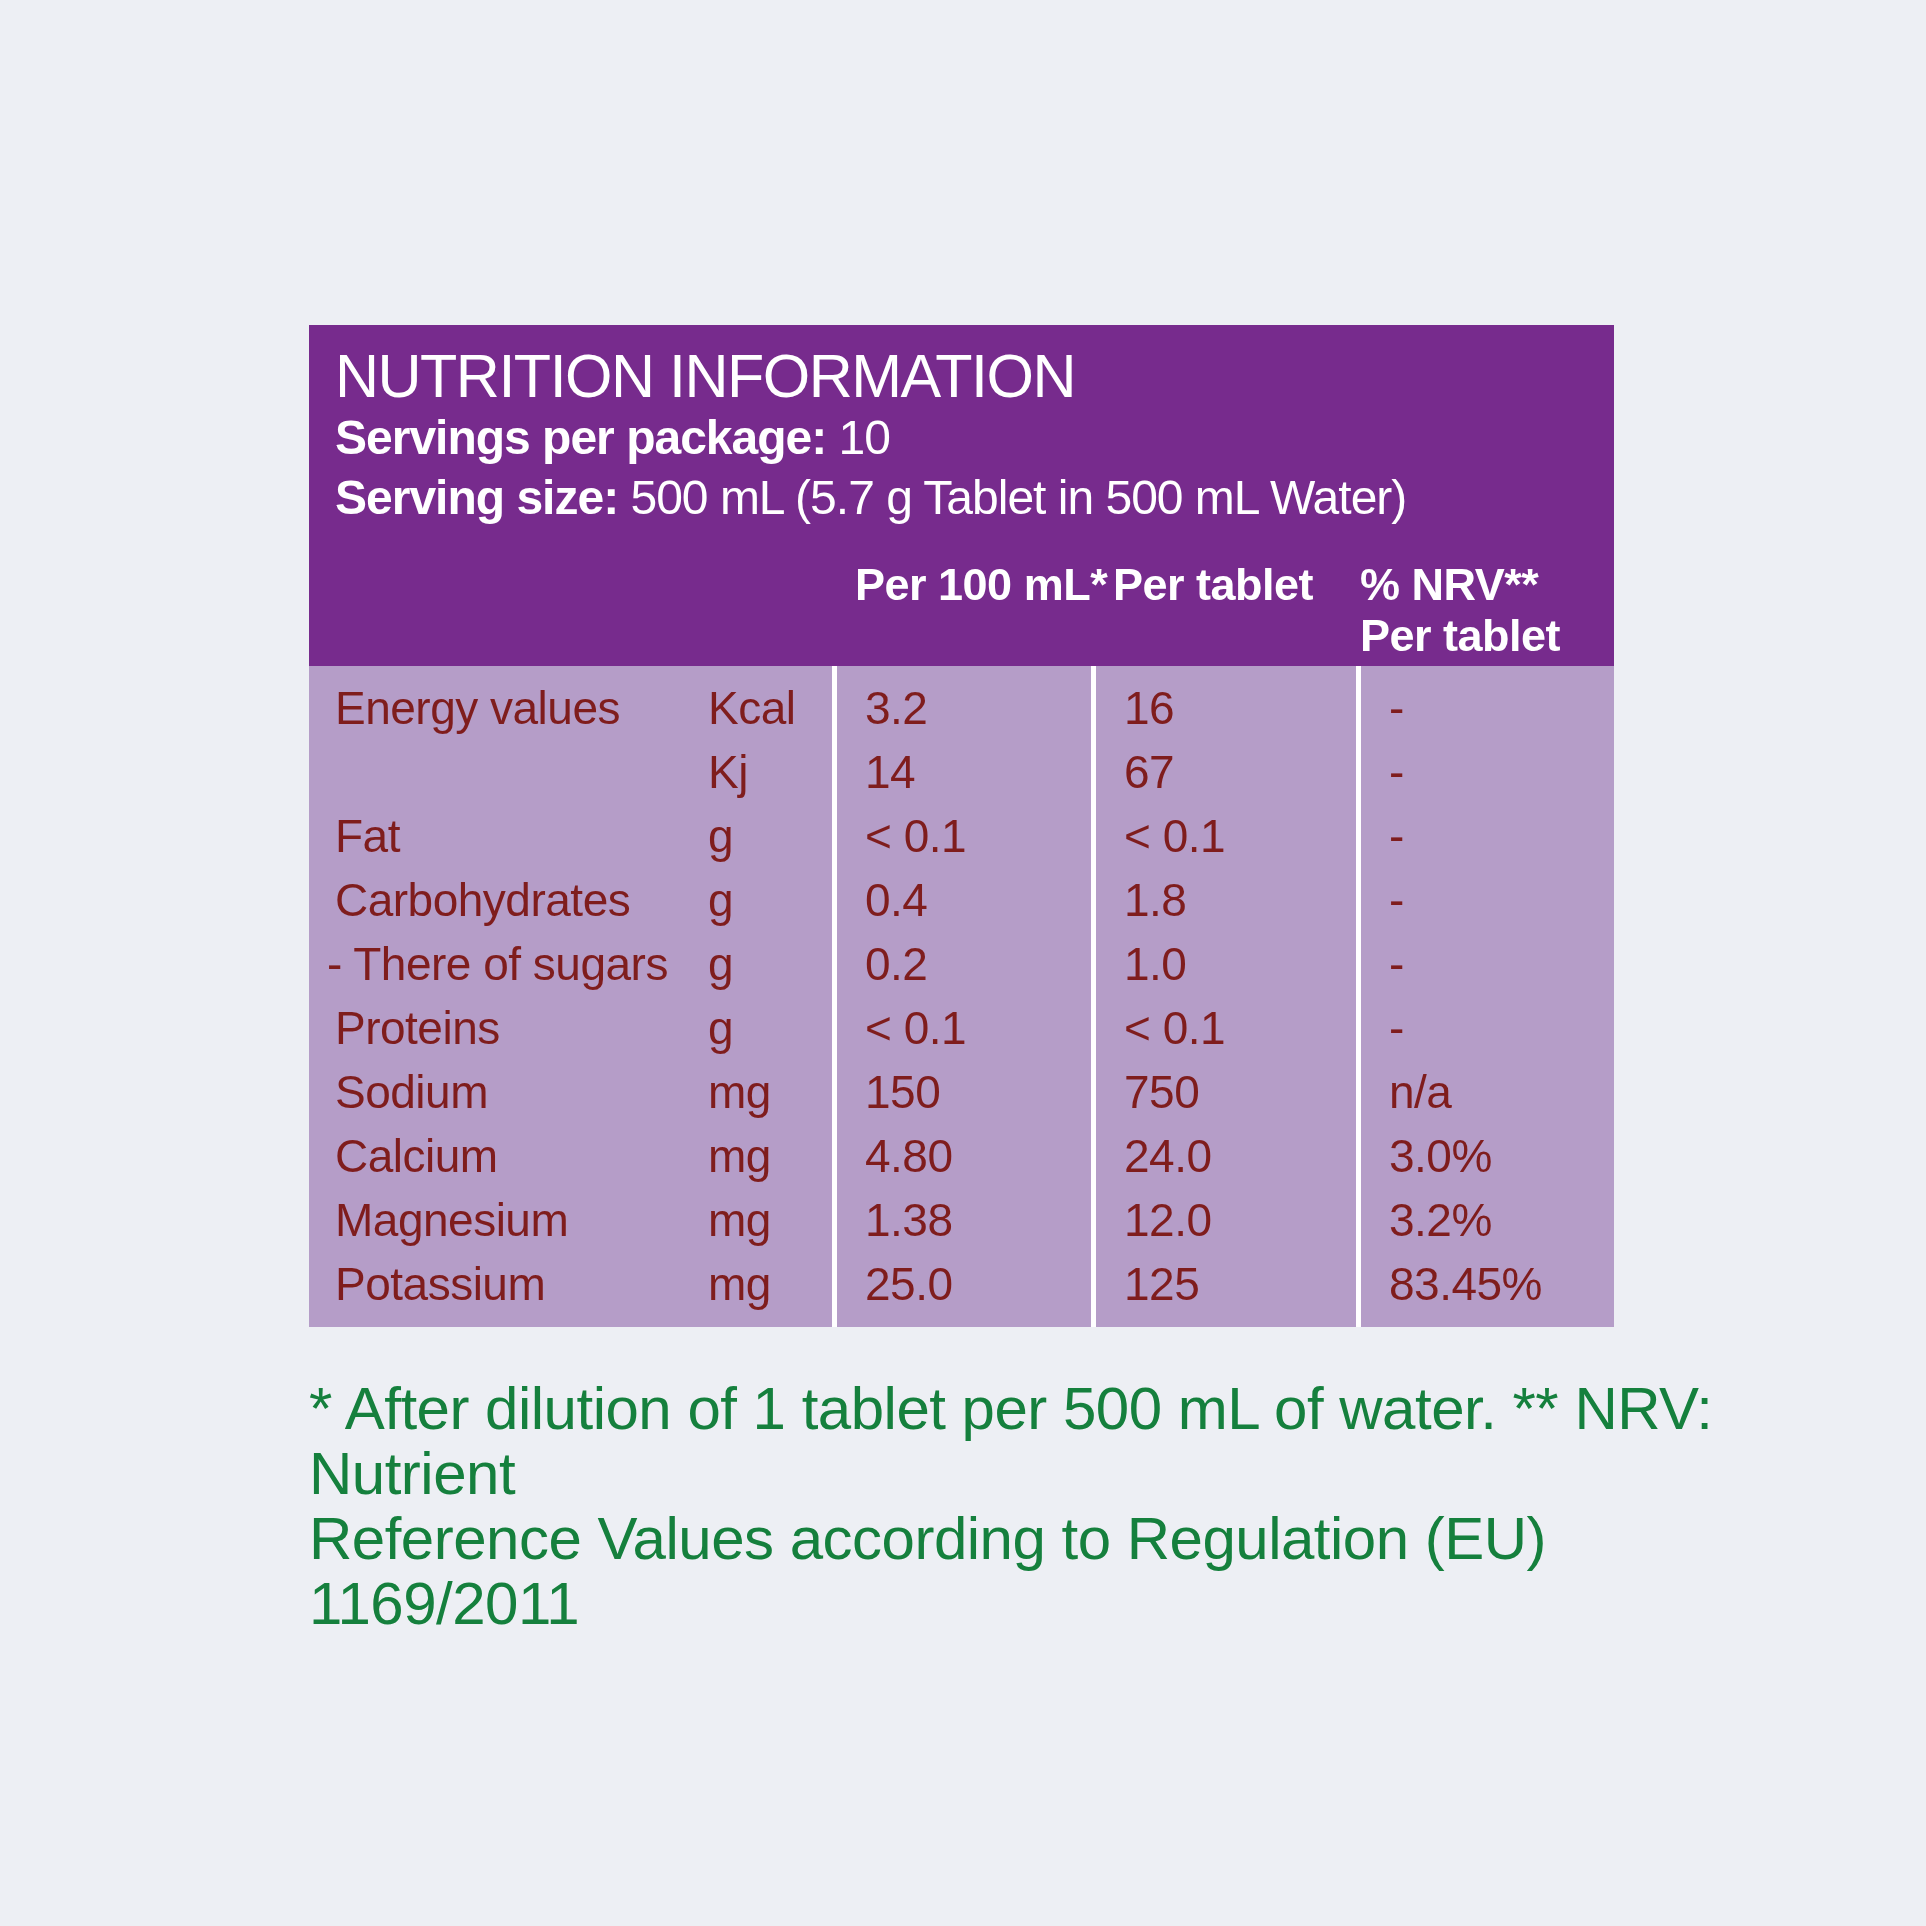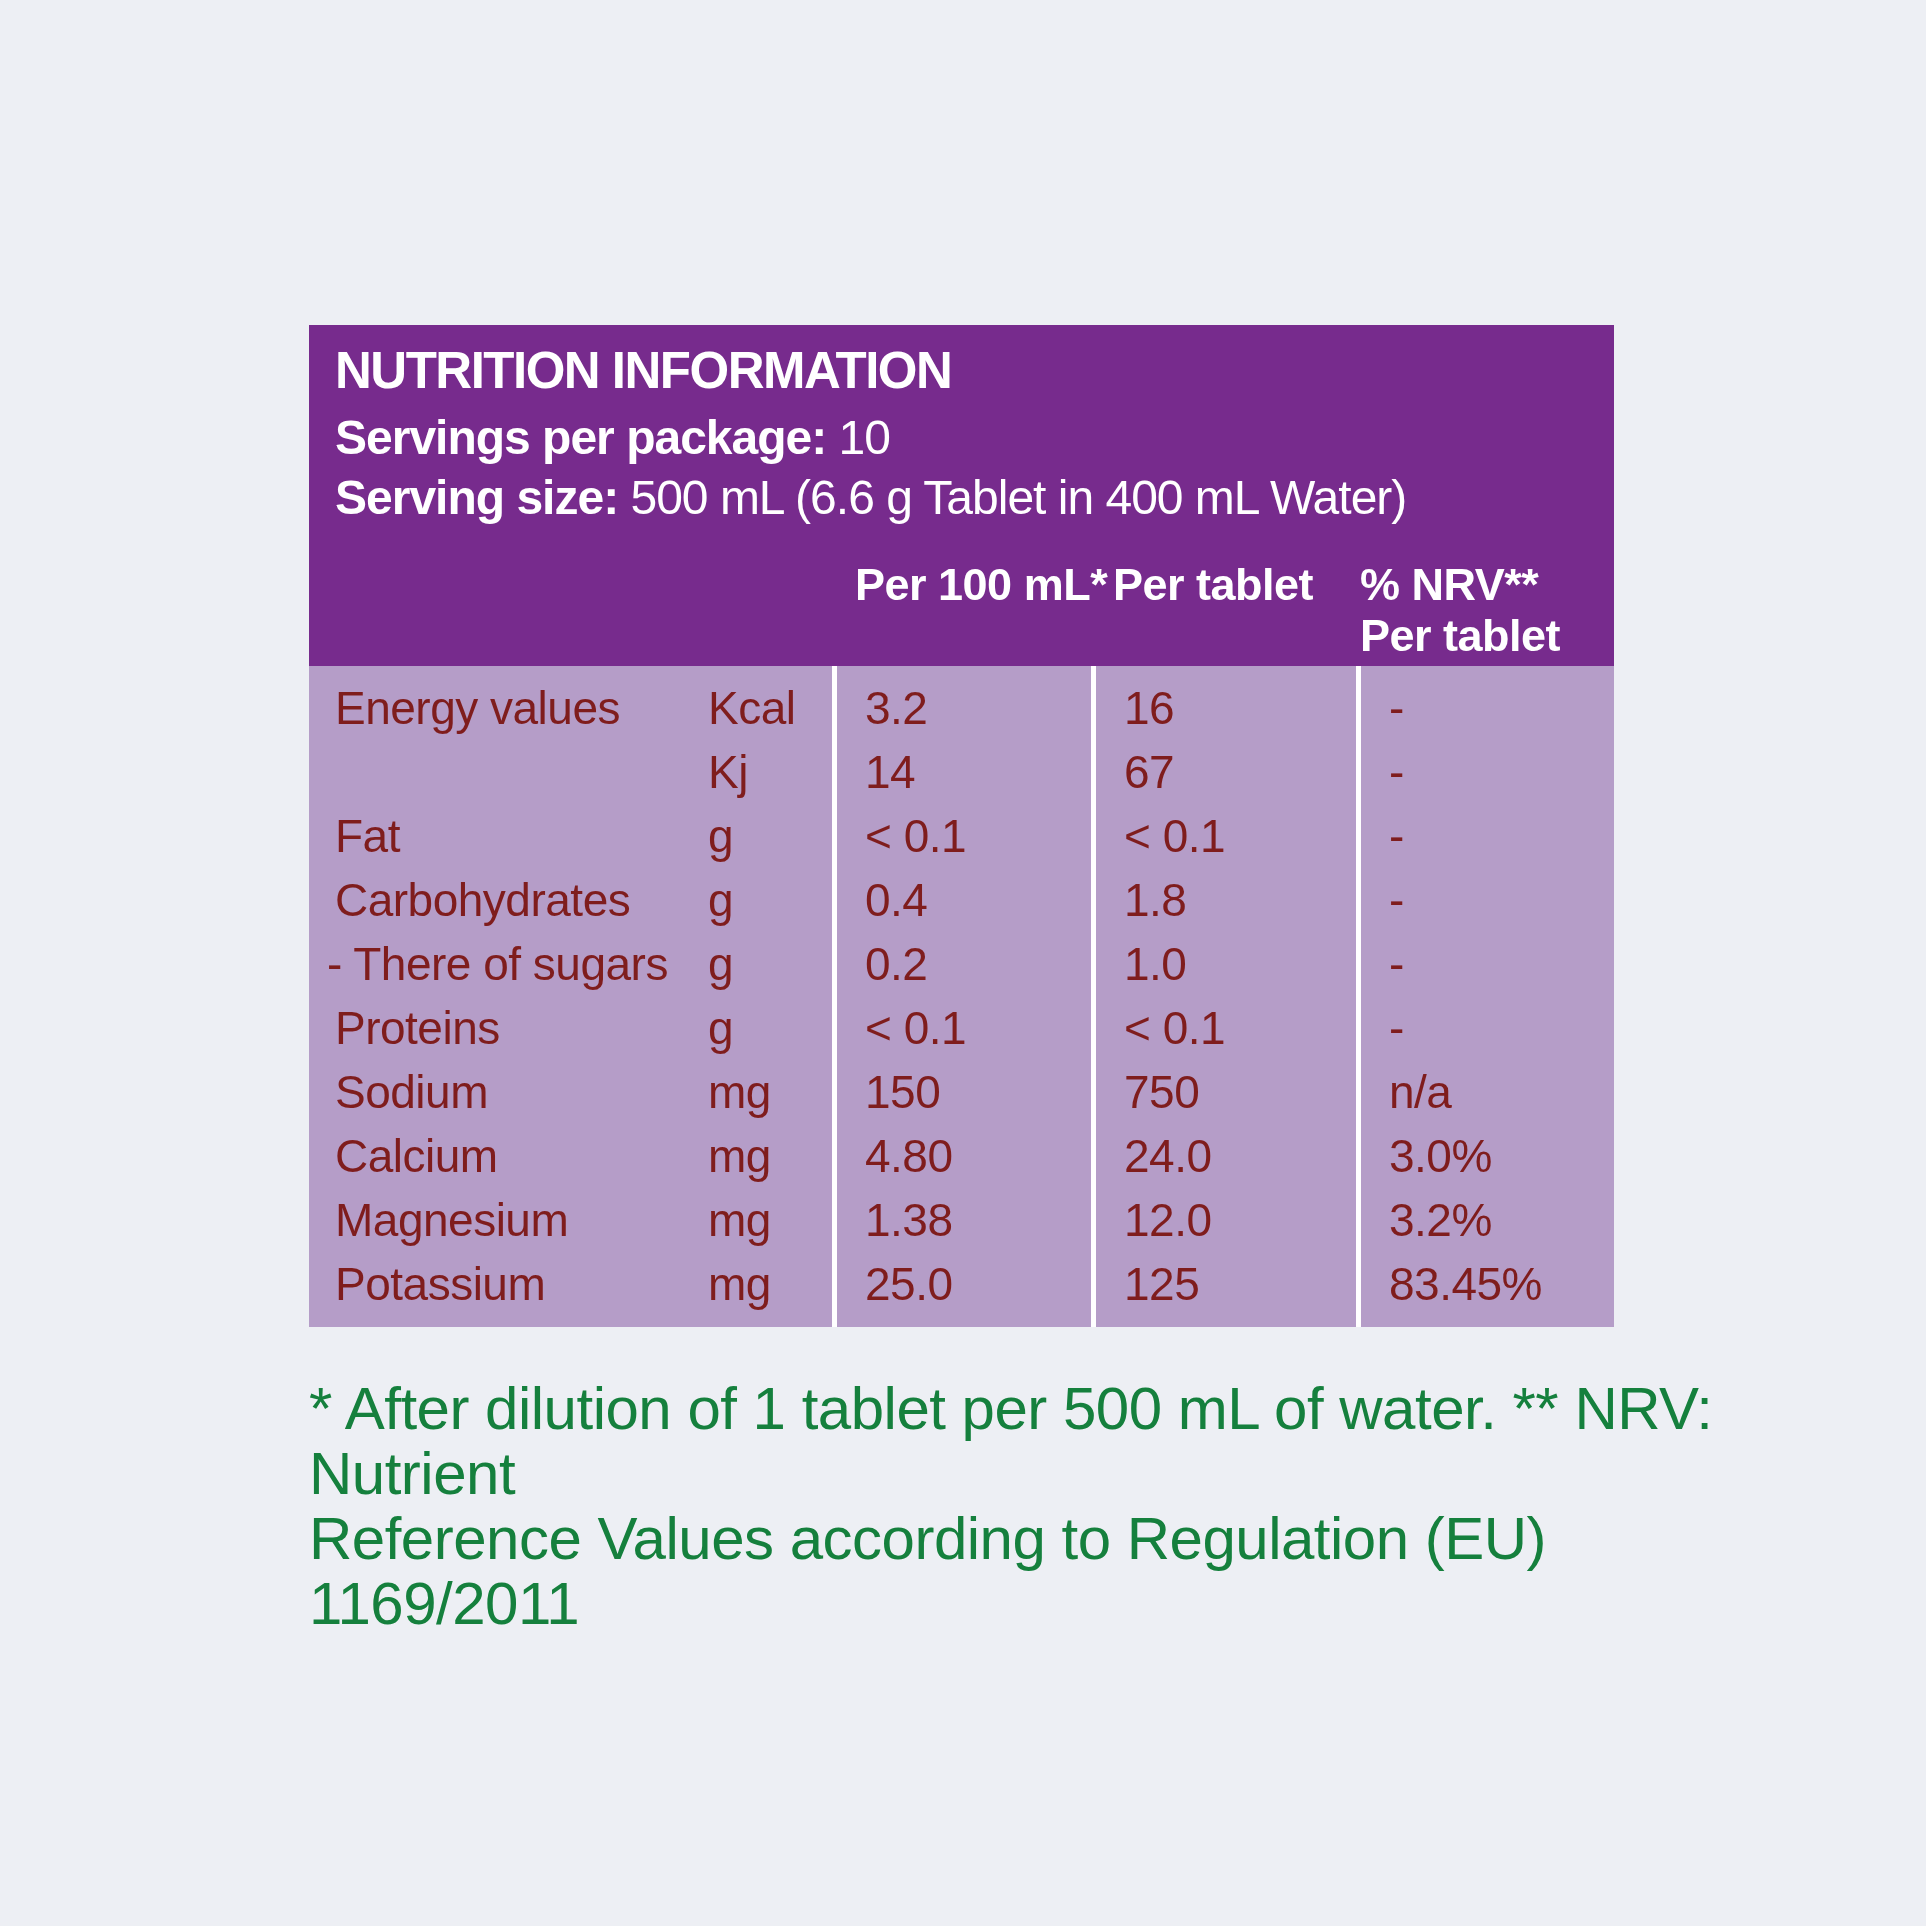--- a/index.html
+++ b/index.html
@@ -27,22 +27,22 @@
     position: absolute;
     left: 0; top: 0;
     width: 100%;
     height: 341px;
     background: #772b8d;
     color: #ffffff;
   }
   .panel-title {
     position: absolute;
     left: 26px; top: 16px;
-    font-size: 51px;
-    font-weight: bold;
+    font-size: 61px;
+    font-weight: normal;
     letter-spacing: -1.5px;
     white-space: nowrap;
     text-align: center;
   }
   .meta-line {
     position: absolute;
     left: 26px;
     font-size: 48px;
     letter-spacing: -1px;
     white-space: nowrap;
@@ -127,21 +127,21 @@
     <div class="panel-header">
       <div class="panel-title">NUTRITION INFORMATION</div>
 
       <div class="meta-line meta-servings">
         <span class="b">Servings per package:</span>
         <span>10</span>
       </div>
 
       <div class="meta-line meta-size">
         <span class="b">Serving size:</span>
-        <span>500 mL (6.6 g Tablet in 400 mL Water)</span>
+        <span>500 mL (5.7 g Tablet in 500 mL Water)</span>
       </div>
 
       <div class="colheads">
         <span class="ch ch-100">Per 100 mL*</span>
         <span class="ch ch-tab">Per tablet</span>
         <span class="ch ch-nrv">
           <div>% NRV**</div>
           <div>Per tablet</div>
         </span>
       </div>

